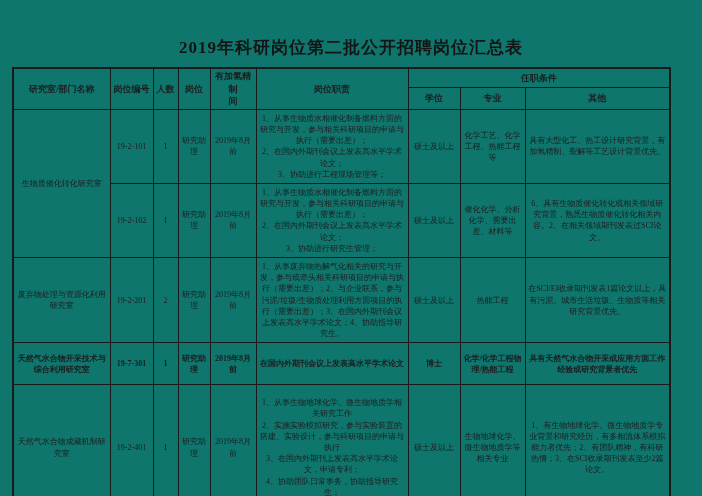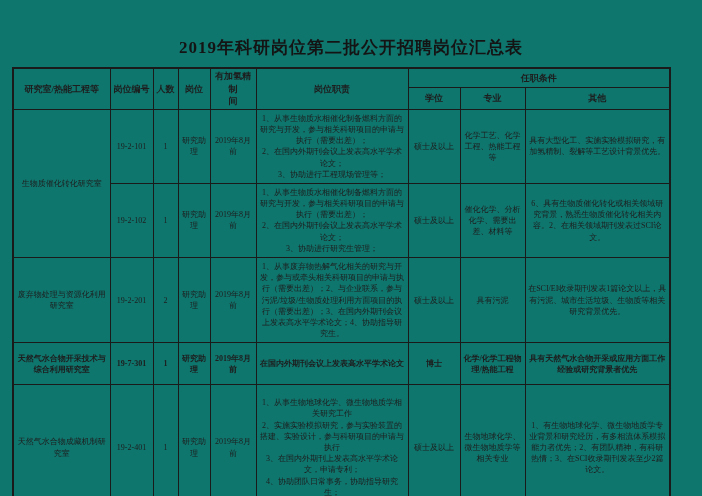--- a/index.html
+++ b/index.html
@@ -76,21 +76,21 @@
         <col style="width:25px">
       <col style="width:32px">
         <col style="width:46px">
         <col style="width:152px">
       <col style="width:52px">
         <col style="width:65px">
         <col style="width:145px">
     </colgroup>
     <thead>
       <tr>
-        <th rowspan="2">研究室/热能工程等</th>
+        <th rowspan="2">研究室/部门名称</th>
         <th rowspan="2">岗位编号</th>
         <th rowspan="2">人数</th>
         <th rowspan="2">岗位</th>
         <th rowspan="2" style="white-space:pre-line">有加氢精制
 间</th>
         <th rowspan="2">岗位职责</th>
         <th colspan="3" class="h-cond">任职条件</th>
       </tr>
       <tr class="h-sub">
         <th>学位</th>
@@ -103,21 +103,21 @@
         <td rowspan="2">生物质催化转化研究室</td>
         <td>19-2-101</td>
         <td>1</td>
         <td>研究助理</td>
         <td class="arrival">2019年8月前</td>
         <td class="duties">1、从事生物质水相催化制备燃料方面的研究与开发，参与相关科研项目的申请与执行（需要出差）；
 2、在国内外期刊会议上发表高水平学术论文；
 3、协助进行工程现场管理等；</td>
         <td>硕士及以上</td>
         <td>化学工艺、化学工程、热能工程等</td>
-        <td class="other">具有大型化工、实施实验模拟研究，有加氢精制、裂解等工艺设计背景优先。</td>
+        <td class="other">具有大型化工、热工设计研究背景，有加氢精制、裂解等工艺设计背景优先。</td>
       </tr>
       <tr class="r2">
         <td>19-2-102</td>
         <td>1</td>
         <td>研究助理</td>
         <td class="arrival">2019年8月前</td>
         <td class="duties">1、从事生物质水相催化制备燃料方面的研究与开发，参与相关科研项目的申请与执行（需要出差）；
 2、在国内外期刊会议上发表高水平学术论文；
 3、协助进行研究生管理；</td>
         <td>硕士及以上</td>
@@ -125,21 +125,21 @@
         <td class="other">6、具有生物质催化转化或相关领域研究背景，熟悉生物质催化转化相关内容。2、在相关领域期刊发表过SCI论文。</td>
       </tr>
       <tr class="r3">
         <td>废弃物处理与资源化利用研究室</td>
         <td>19-2-201</td>
         <td>2</td>
         <td>研究助理</td>
         <td class="arrival">2019年8月前</td>
         <td class="duties">1、从事废弃物热解气化相关的研究与开发，参与或牵头相关科研项目的申请与执行（需要出差）；2、与企业联系，参与污泥/垃圾/生物质处理利用方面项目的执行（需要出差）；3、在国内外期刊会议上发表高水平学术论文；4、协助指导研究生。</td>
         <td>硕士及以上</td>
-        <td>具有污泥</td>
+        <td>热能工程</td>
         <td class="other">在SCI/EI收录期刊发表1篇论文以上，具有污泥、城市生活垃圾、生物质等相关研究背景优先。</td>
       </tr>
       <tr class="r4">
         <td>天然气水合物开采技术与综合利用研究室</td>
         <td>19-7-301</td>
         <td>1</td>
         <td>研究助理</td>
         <td class="arrival">2019年8月前</td>
         <td class="duties">在国内外期刊会议上发表高水平学术论文</td>
         <td>博士</td>

